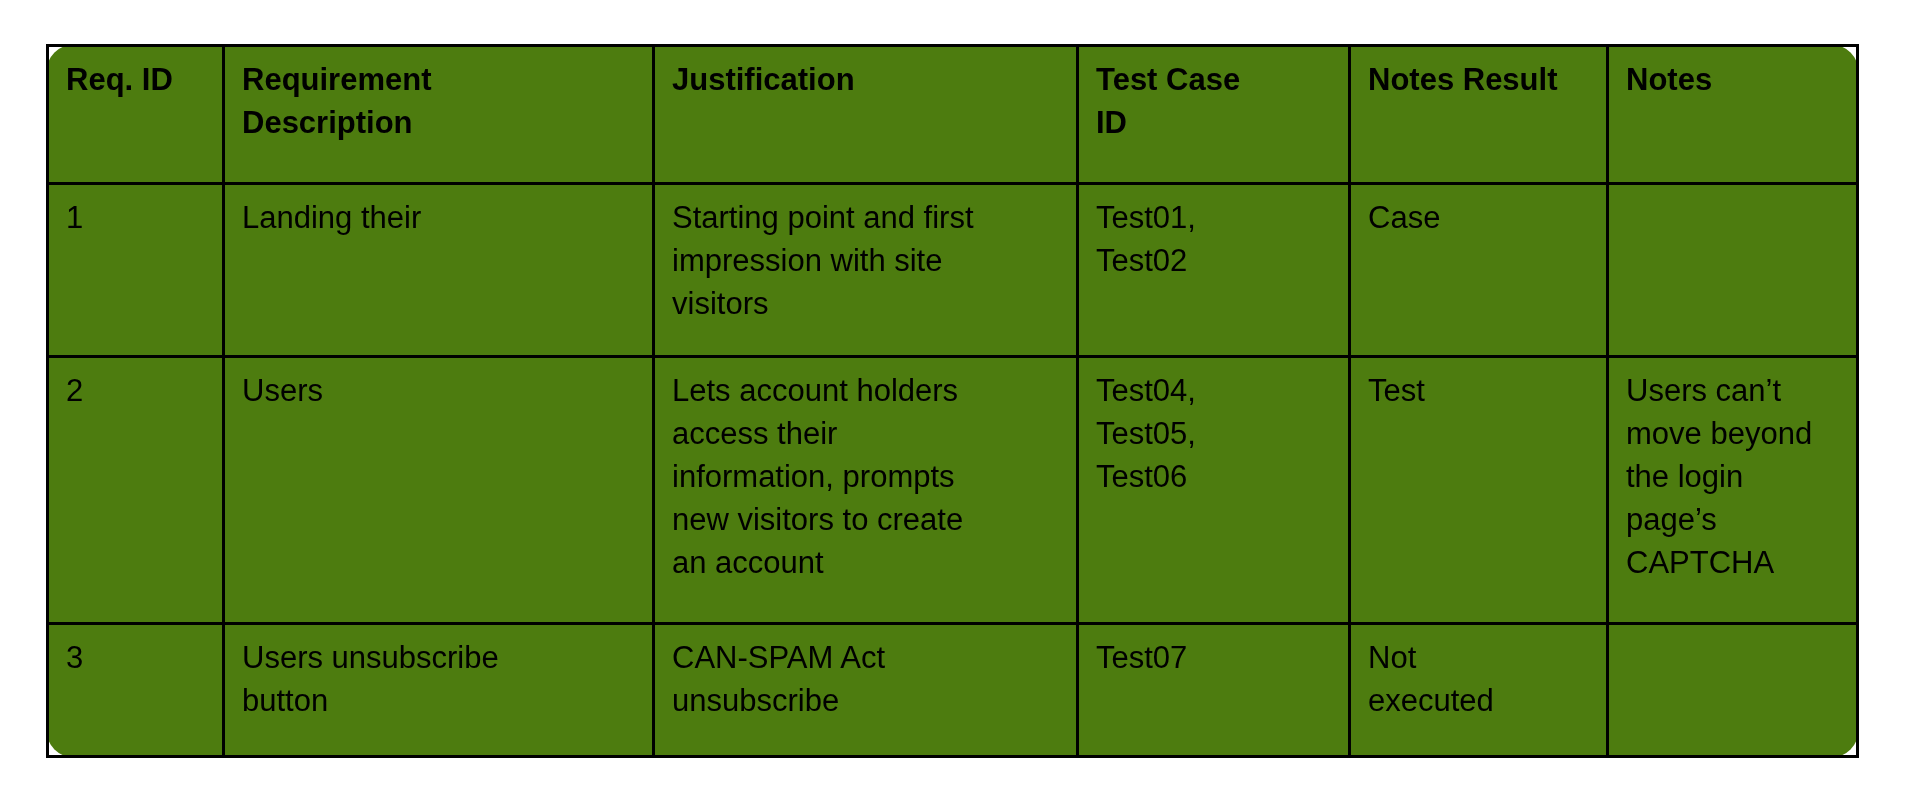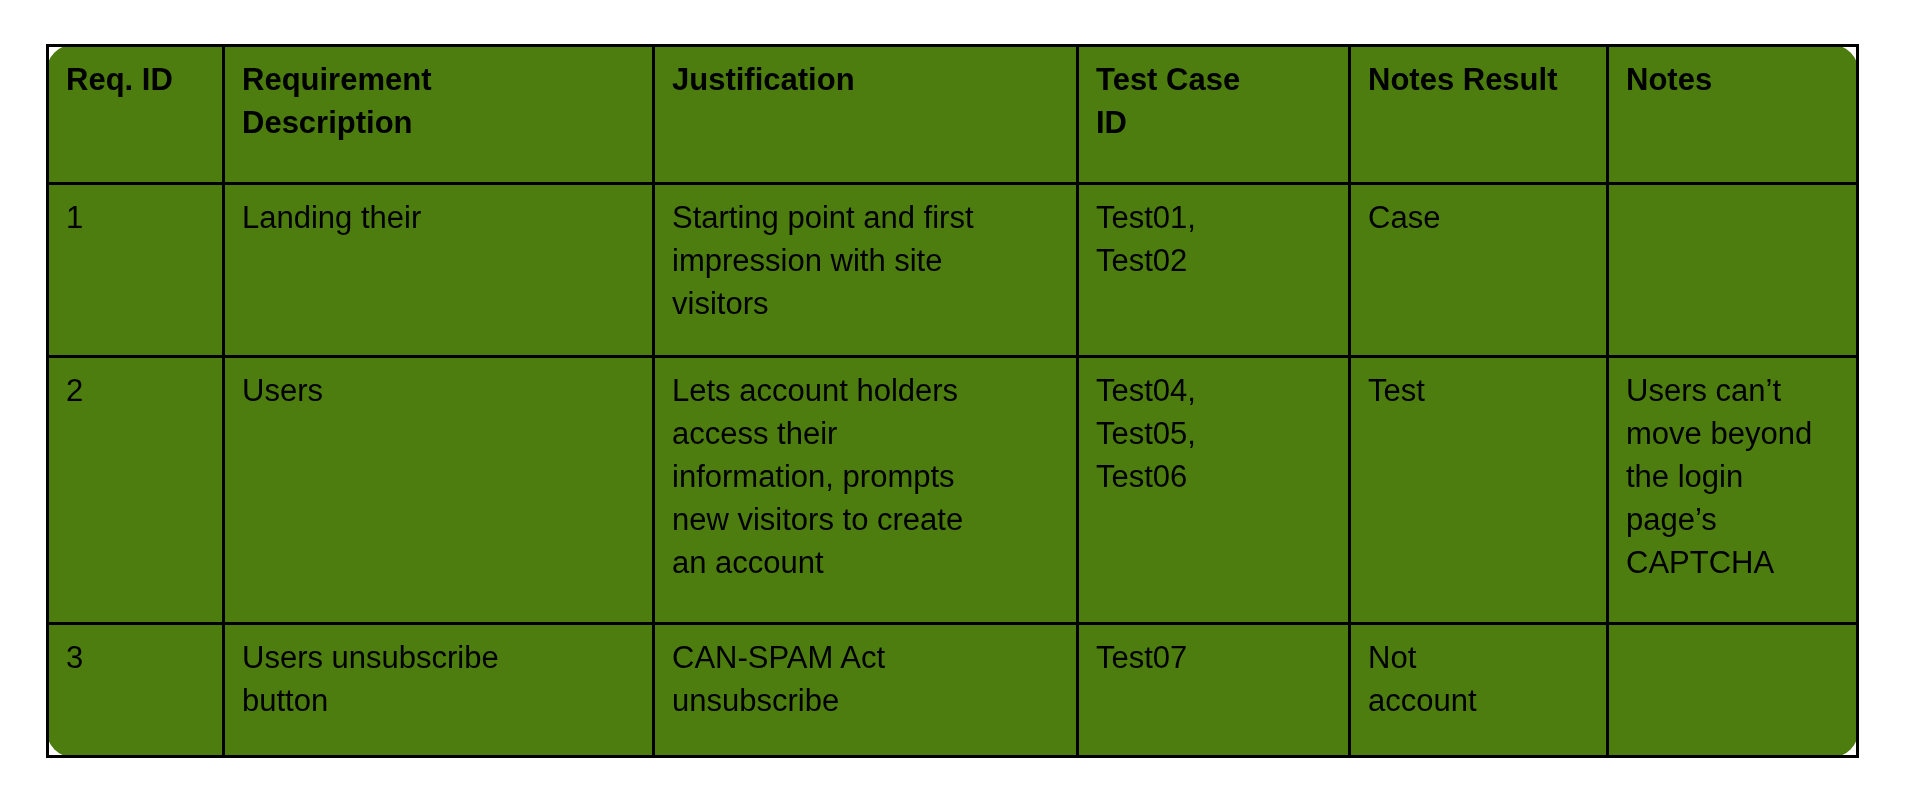--- a/index.html
+++ b/index.html
@@ -105,18 +105,18 @@
 CAPTCHA</td>
       </tr>
       <tr class="row-3">
         <td>3</td>
         <td>Users unsubscribe
 button</td>
         <td>CAN-SPAM Act
 unsubscribe</td>
         <td>Test07</td>
         <td>Not
-account</td>
+executed</td>
         <td></td>
       </tr>
     </tbody>
   </table>
 </div>
 
 </body></html>

